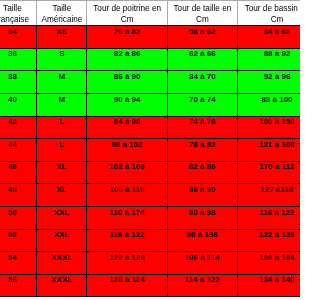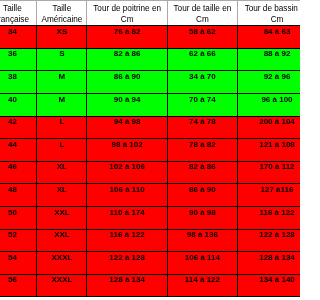--- a/index.html
+++ b/index.html
@@ -106,28 +106,28 @@
           <td>M</td>
           <td>86 à 90</td>
           <td>34 à 70</td>
           <td>92 à 96</td>
         </tr>
         <tr class="row-green">
           <td>40</td>
           <td>M</td>
           <td>90 à 94</td>
           <td>70 à 74</td>
-          <td>96 à 100</td>
+          <td>83 à 100</td>
         </tr>
         <tr class="row-red">
           <td>42</td>
           <td>L</td>
           <td>94 à 98</td>
           <td>74 à 78</td>
-          <td>200 à 104</td>
+          <td>100 à 158</td>
         </tr>
         <tr class="row-red">
           <td>44</td>
           <td>L</td>
           <td>98 à 102</td>
           <td>78 à 82</td>
           <td>121 à 108</td>
         </tr>
         <tr class="row-red">
           <td>46</td>

